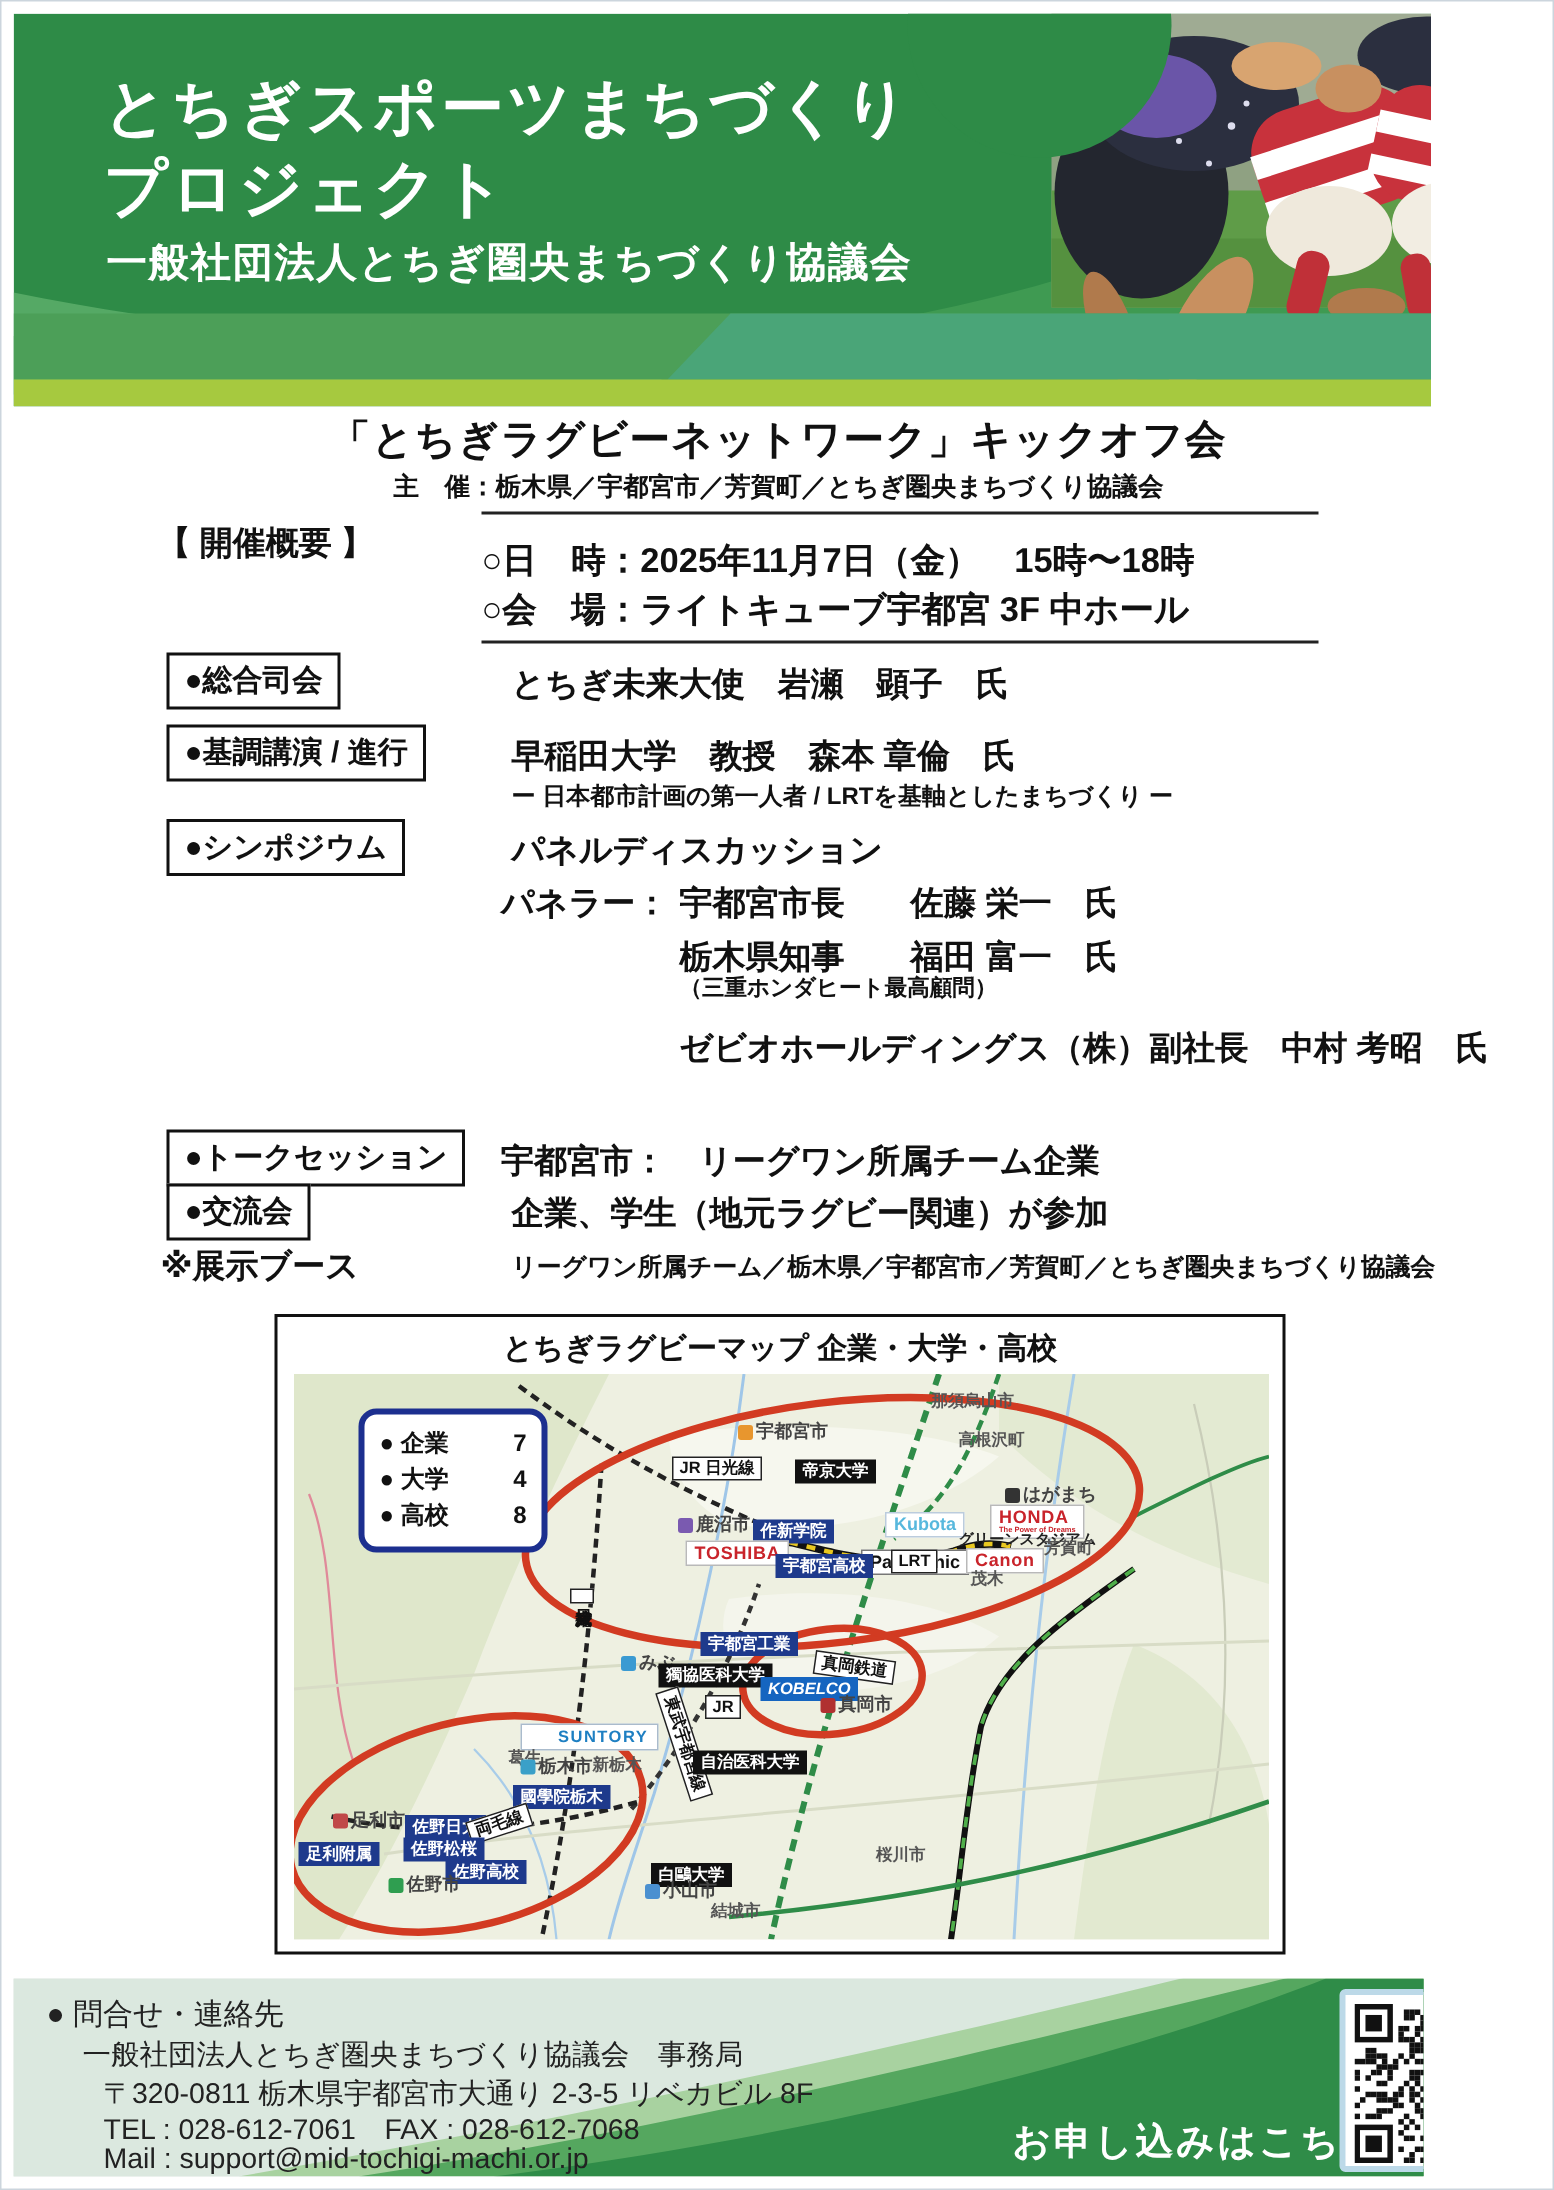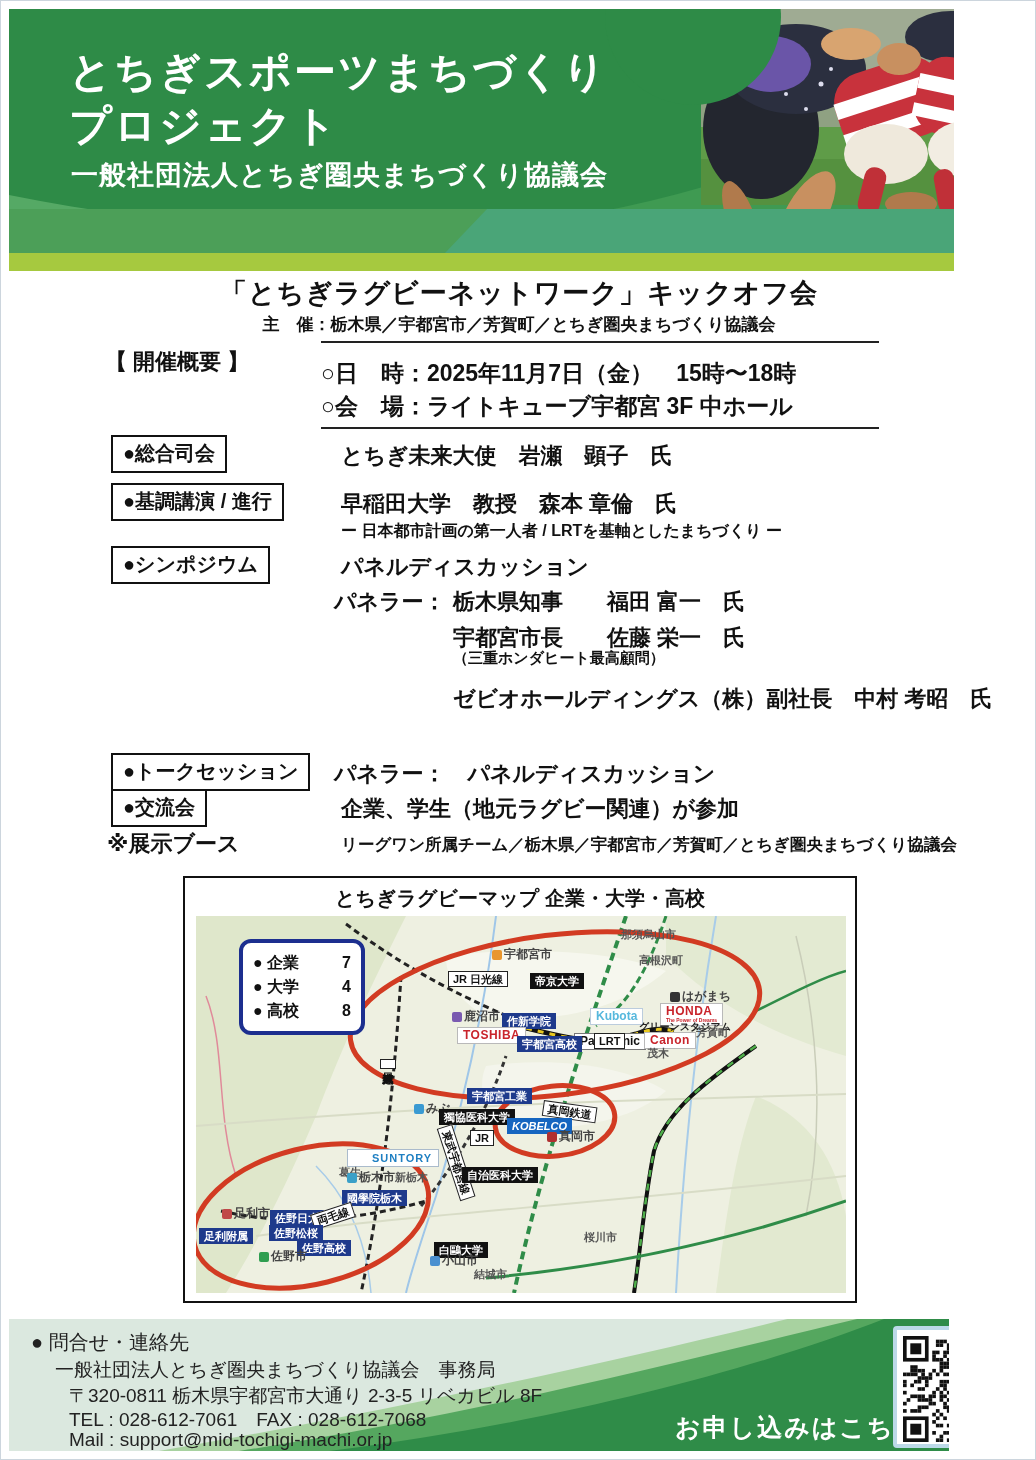--- a/index.html
+++ b/index.html
@@ -142,28 +142,28 @@
   <div class="abs content" style="left:340px;top:440px">とちぎ未来大使　岩瀬　顕子　氏</div>
 
   <div class="abs tagbox" style="left:110px;top:482px">●基調講演 / 進行</div>
   <div class="abs content" style="left:340px;top:488px">早稲田大学　教授　森本 章倫　氏</div>
   <div class="abs note" style="left:340px;top:520px">ー 日本都市計画の第一人者 / LRTを基軸としたまちづくり ー</div>
 
   <div class="abs tagbox" style="left:110px;top:545px">●シンポジウム</div>
   <div class="abs content" style="left:340px;top:551px">パネルディスカッション</div>
   <div class="abs content" style="left:333px;top:586px">パネラー：</div>
   <div class="abs" style="left:452px;top:586px" id="panelists">
+      <div class="panelist-row">宇都宮市長　　佐藤 栄一　氏</div>
       <div class="panelist-row">栃木県知事　　福田 富一　氏</div>
-      <div class="panelist-row">宇都宮市長　　佐藤 栄一　氏</div>
       <div class="panelist-row sub">（三重ホンダヒート最高顧問）</div>
       <div class="panelist-row">ゼビオホールディングス（株）副社長　中村 考昭　氏</div>
     </div>
 
   <div class="abs tagbox" style="left:110px;top:752px">●トークセッション</div>
-  <div class="abs content" style="left:333px;top:758px">パネラー：　パネルディスカッション</div>
+  <div class="abs content" style="left:333px;top:758px">宇都宮市：　リーグワン所属チーム企業</div>
 
   <div class="abs tagbox" style="left:110px;top:788px">●交流会</div>
   <div class="abs content" style="left:340px;top:793px">企業、学生（地元ラグビー関連）が参加</div>
 
   <div class="abs content" style="left:106px;top:828px;font-size:22px">※展示ブース</div>
   <div class="abs note" style="left:340px;top:833px;font-size:16.5px">リーグワン所属チーム／栃木県／宇都宮市／芳賀町／とちぎ圏央まちづくり協議会</div>
 
   <div class="abs map-frame">
     <div class="abs map-title">とちぎラグビーマップ 企業・大学・高校</div>
     <div class="abs map-inner">

